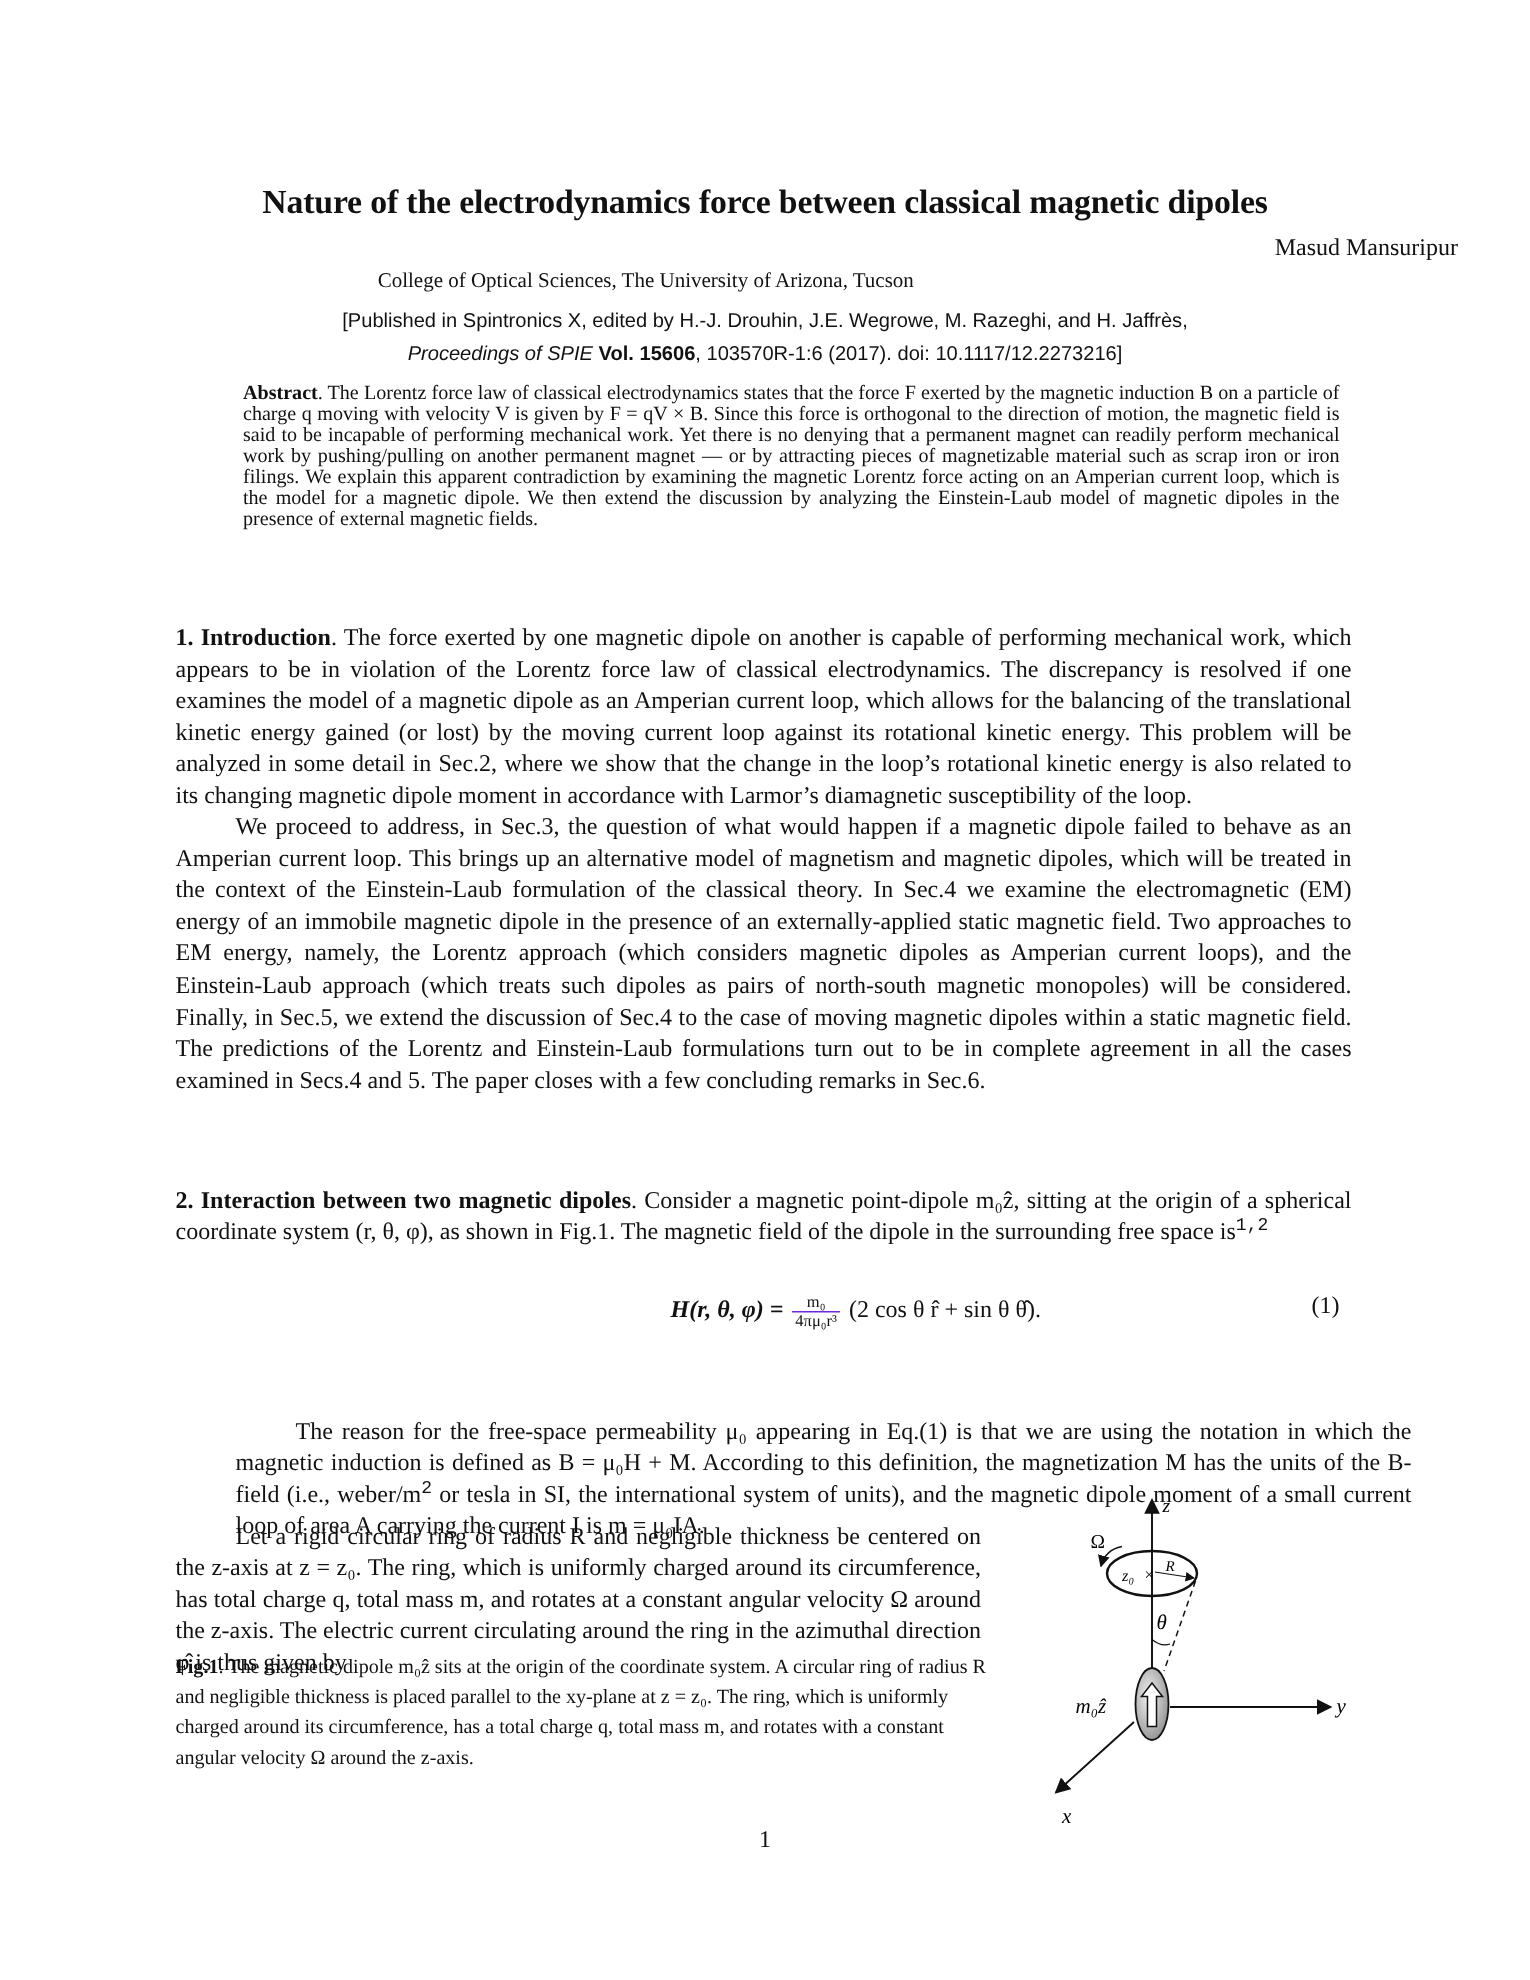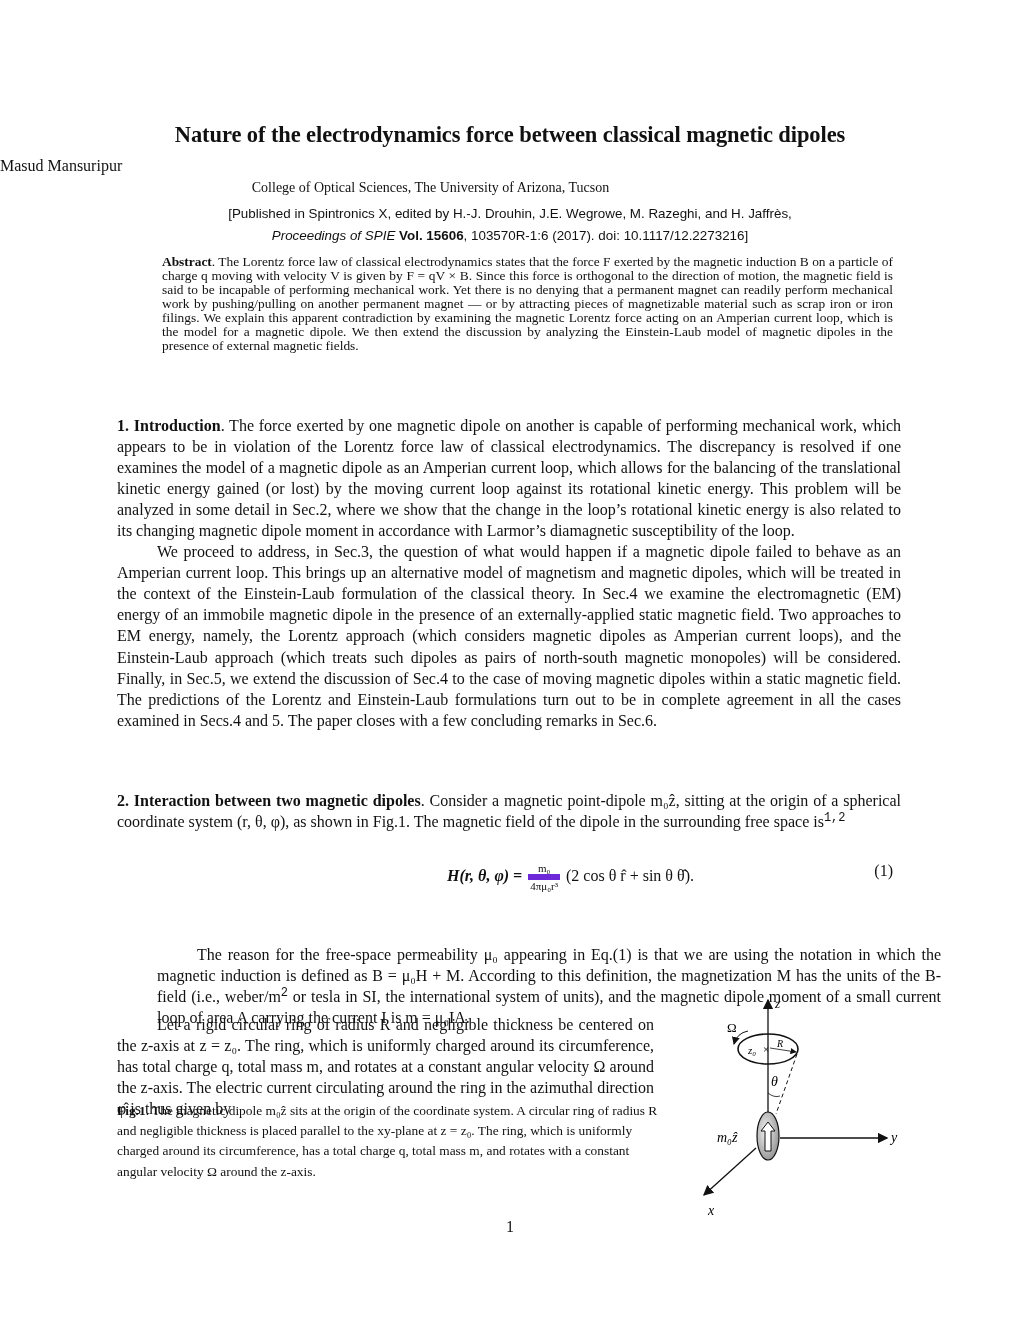--- a/index.html
+++ b/index.html
@@ -1,38 +1,38 @@
 <!DOCTYPE html>
 <html><head>
 <meta charset="utf-8">
 <style>
   html, body { margin: 0; padding: 0; background: #ffffff; }
   body { width: 1020px; height: 1320px; position: relative; overflow: hidden;
          font-family: "Liberation Serif", "DejaVu Serif", serif; color: #111; }
   .abs { position: absolute; }
   .title { left: 0; width: 1020px; top: 122px; text-align: center;
            font-size: 22.5px; font-weight: bold; letter-spacing: -0.1px; }
-  .author { left: 0; width: 972px; top: 157px; text-align: left; font-size: 16px; }
+  .author { left: 0; width: 972px; top: 157px; text-align: right; font-size: 16px; }
   .affil { left: 0; width: 861px; top: 180px; text-align: center; font-size: 14px; }
   .pub { left: 0; width: 1020px; text-align: center; font-size: 13.4px;
          font-family: "Liberation Sans", "DejaVu Sans", sans-serif; }
   .pub1 { top: 206px; }
   .pub2 { top: 228px; }
   .pub b { font-weight: bold; }
   .pub i { font-style: italic; }
   .abstract { left: 162px; width: 731px; top: 255px; font-size: 13.4px; line-height: 14px;
               text-align: justify; }
   .body-text { left: 117px; width: 784px; font-size: 16px; line-height: 21.05px; text-align: justify; }
   .indent { text-indent: 40px; }
   p { margin: 0; }
   b.h { font-weight: bold; }
   .eq { left: 117px; width: 784px; top: 858px; height: 32px; font-size: 16px; }
   .eq-left { position: absolute; left: 330px; top: 4px; white-space: nowrap; }
   .frac { display: inline-block; vertical-align: middle; text-align: center; font-size: 11px; line-height: 12px; margin: 0 2px; }
-  .frac .num { display: block; border-bottom: 6px solid #6d28d9; padding: 0 2px; }
+  .frac .num { display: block; border-bottom: 1px solid #6d28d9; padding: 0 2px; }
   .frac .den { display: block; padding: 0 2px; }
   .eq-num { position: absolute; right: 8px; top: 4px; }
   .narrow { left: 117px; width: 537px; font-size: 16px; line-height: 21.05px; text-align: justify; }
   .caption { left: 117px; width: 545px; top: 1101px; font-size: 13.4px; line-height: 20.2px; }
   .page-num { left: 0; width: 1020px; top: 1218px; text-align: center; font-size: 16px; }
   .fig { left: 680px; top: 990px; width: 230px; height: 230px; }
   sup { font-size: 12px; vertical-align: 6px; line-height: 0; font-family: Liberation Mono, monospace; }
 </style>
 </head>
 <body>

